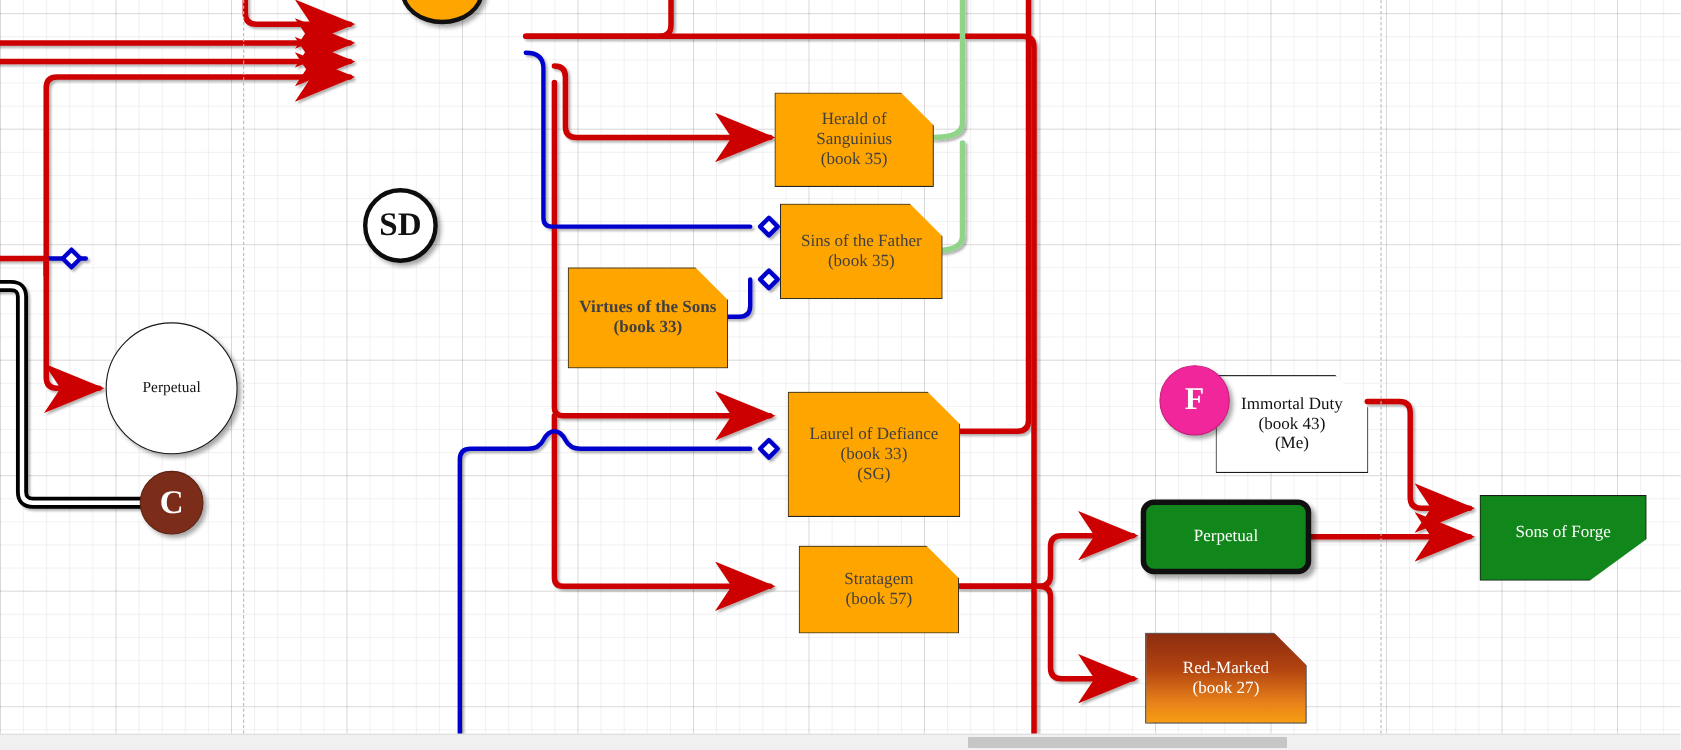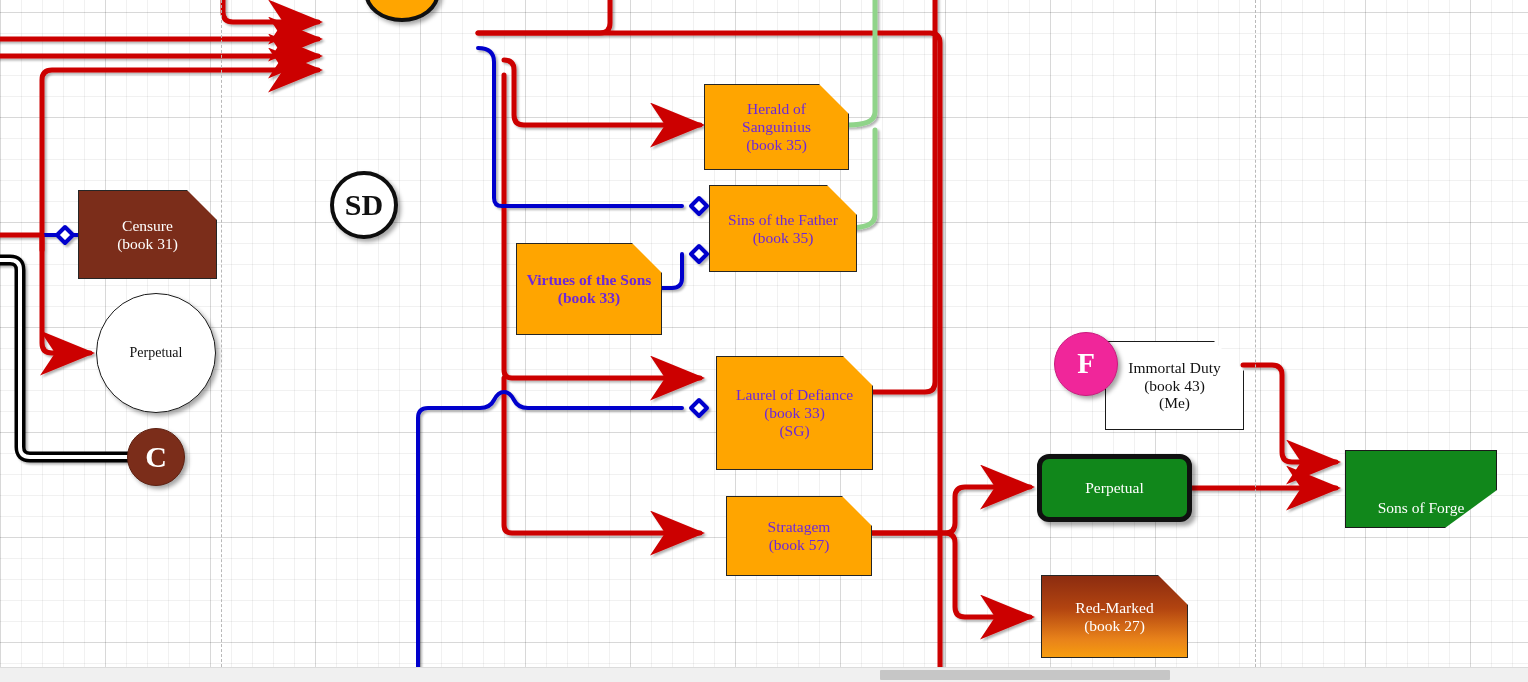--- a/index.html
+++ b/index.html
@@ -34,21 +34,21 @@
     line-height: 1.16;
     white-space: pre-line;
     z-index: 5;
   }
   .node .lbl { display: block; width: 100%; padding: 0 4px; }
 
   
   .note {
     background: #FFA500;
     border: 1.5px solid #262626;
-    color: #6d28d9;
+    color: #404040;
     font-size: 15.5px;
     clip-path: polygon(0 0, calc(100% - 30px) 0, 100% 30px, 100% 100%, 0 100%);
     filter: drop-shadow(3px 3px 2px rgba(0,0,0,0.40));
   }
   .note.dark {
     background: #7B2D1A;
     color: #ffffff;
   }
   .note.white {
     background: #ffffff;
@@ -182,24 +182,20 @@
     </g>
   </svg>
 
   <div class="cutellipse" style="left:364px; top:-38px; width:68px; height:52px;"></div>
 
 
   <div class="node circ thick" style="left:330px; top:171px; width:68px; height:68px;">
     <span class="lbl">SD</span>
   </div>
 
-  <div class="node note dark" style="left:78px; top:190px; width:139px; height:89px;">
-    <span class="lbl">Censure
-(book 31)</span>
-  </div>
 
   <div class="node circ white" style="left:96px; top:293px; width:120px; height:120px;">
     <span class="lbl">Perpetual</span>
   </div>
 
   <div class="node circ darkred" style="left:127px; top:428px; width:58px; height:58px;">
     <span class="lbl">C</span>
   </div>
 
   <div class="node note" style="left:704px; top:84px; width:145px; height:86px;">
@@ -236,21 +232,21 @@
   </div>
 
   <div class="node circ pink" style="left:1054px; top:332px; width:64px; height:64px;">
     <span class="lbl">F</span>
   </div>
 
   <div class="node rbox green" style="left:1037px; top:454px; width:155px; height:68px;">
     <span class="lbl">Perpetual</span>
   </div>
 
-  <div class="node note foldbr" style="left:1345px; top:450px; width:152px; height:78px;align-items:flex-end;">
+  <div class="node note foldbr" style="left:1345px; top:450px; width:152px; height:78px;">
     <span class="lbl" style="margin-bottom:10px;">Sons of Forge</span>
   </div>
 
   <div class="node note gradient" style="left:1041px; top:575px; width:147px; height:83px;">
     <span class="lbl">Red-Marked
 (book 27)</span>
   </div>
 
   <div id="hscroll">
     <div id="hthumb" style="left: 880px; width: 290px;"></div>

